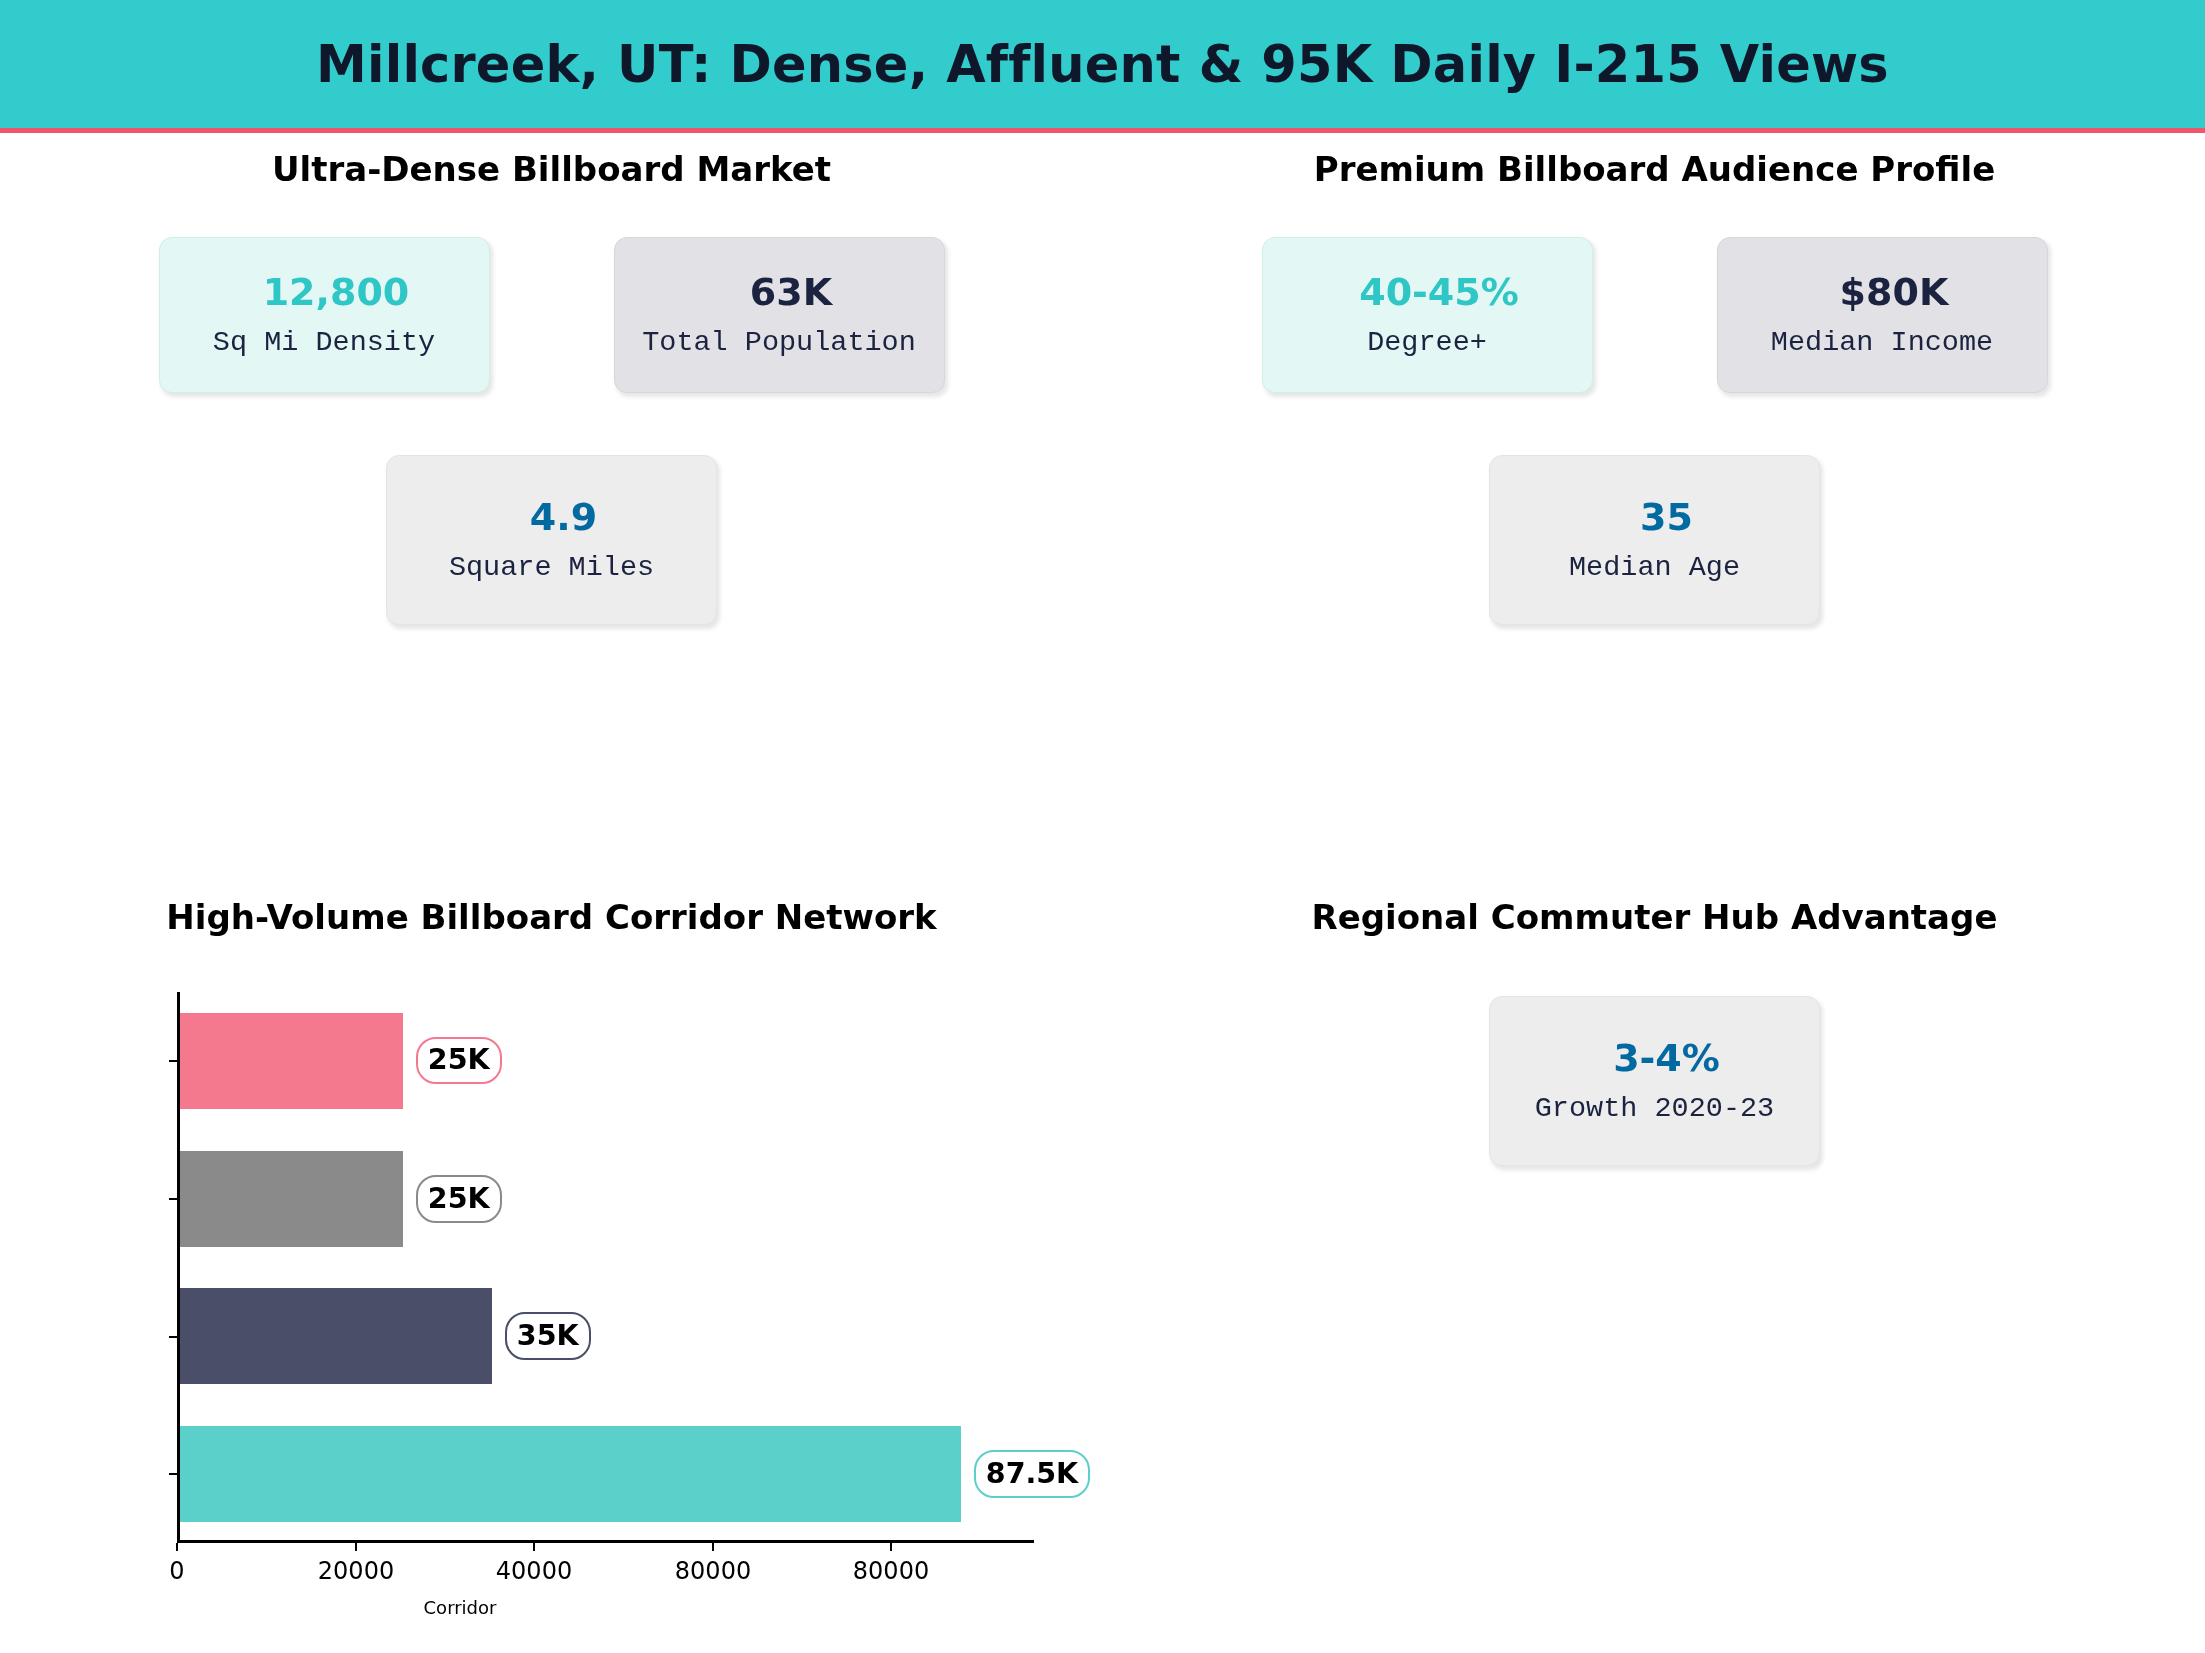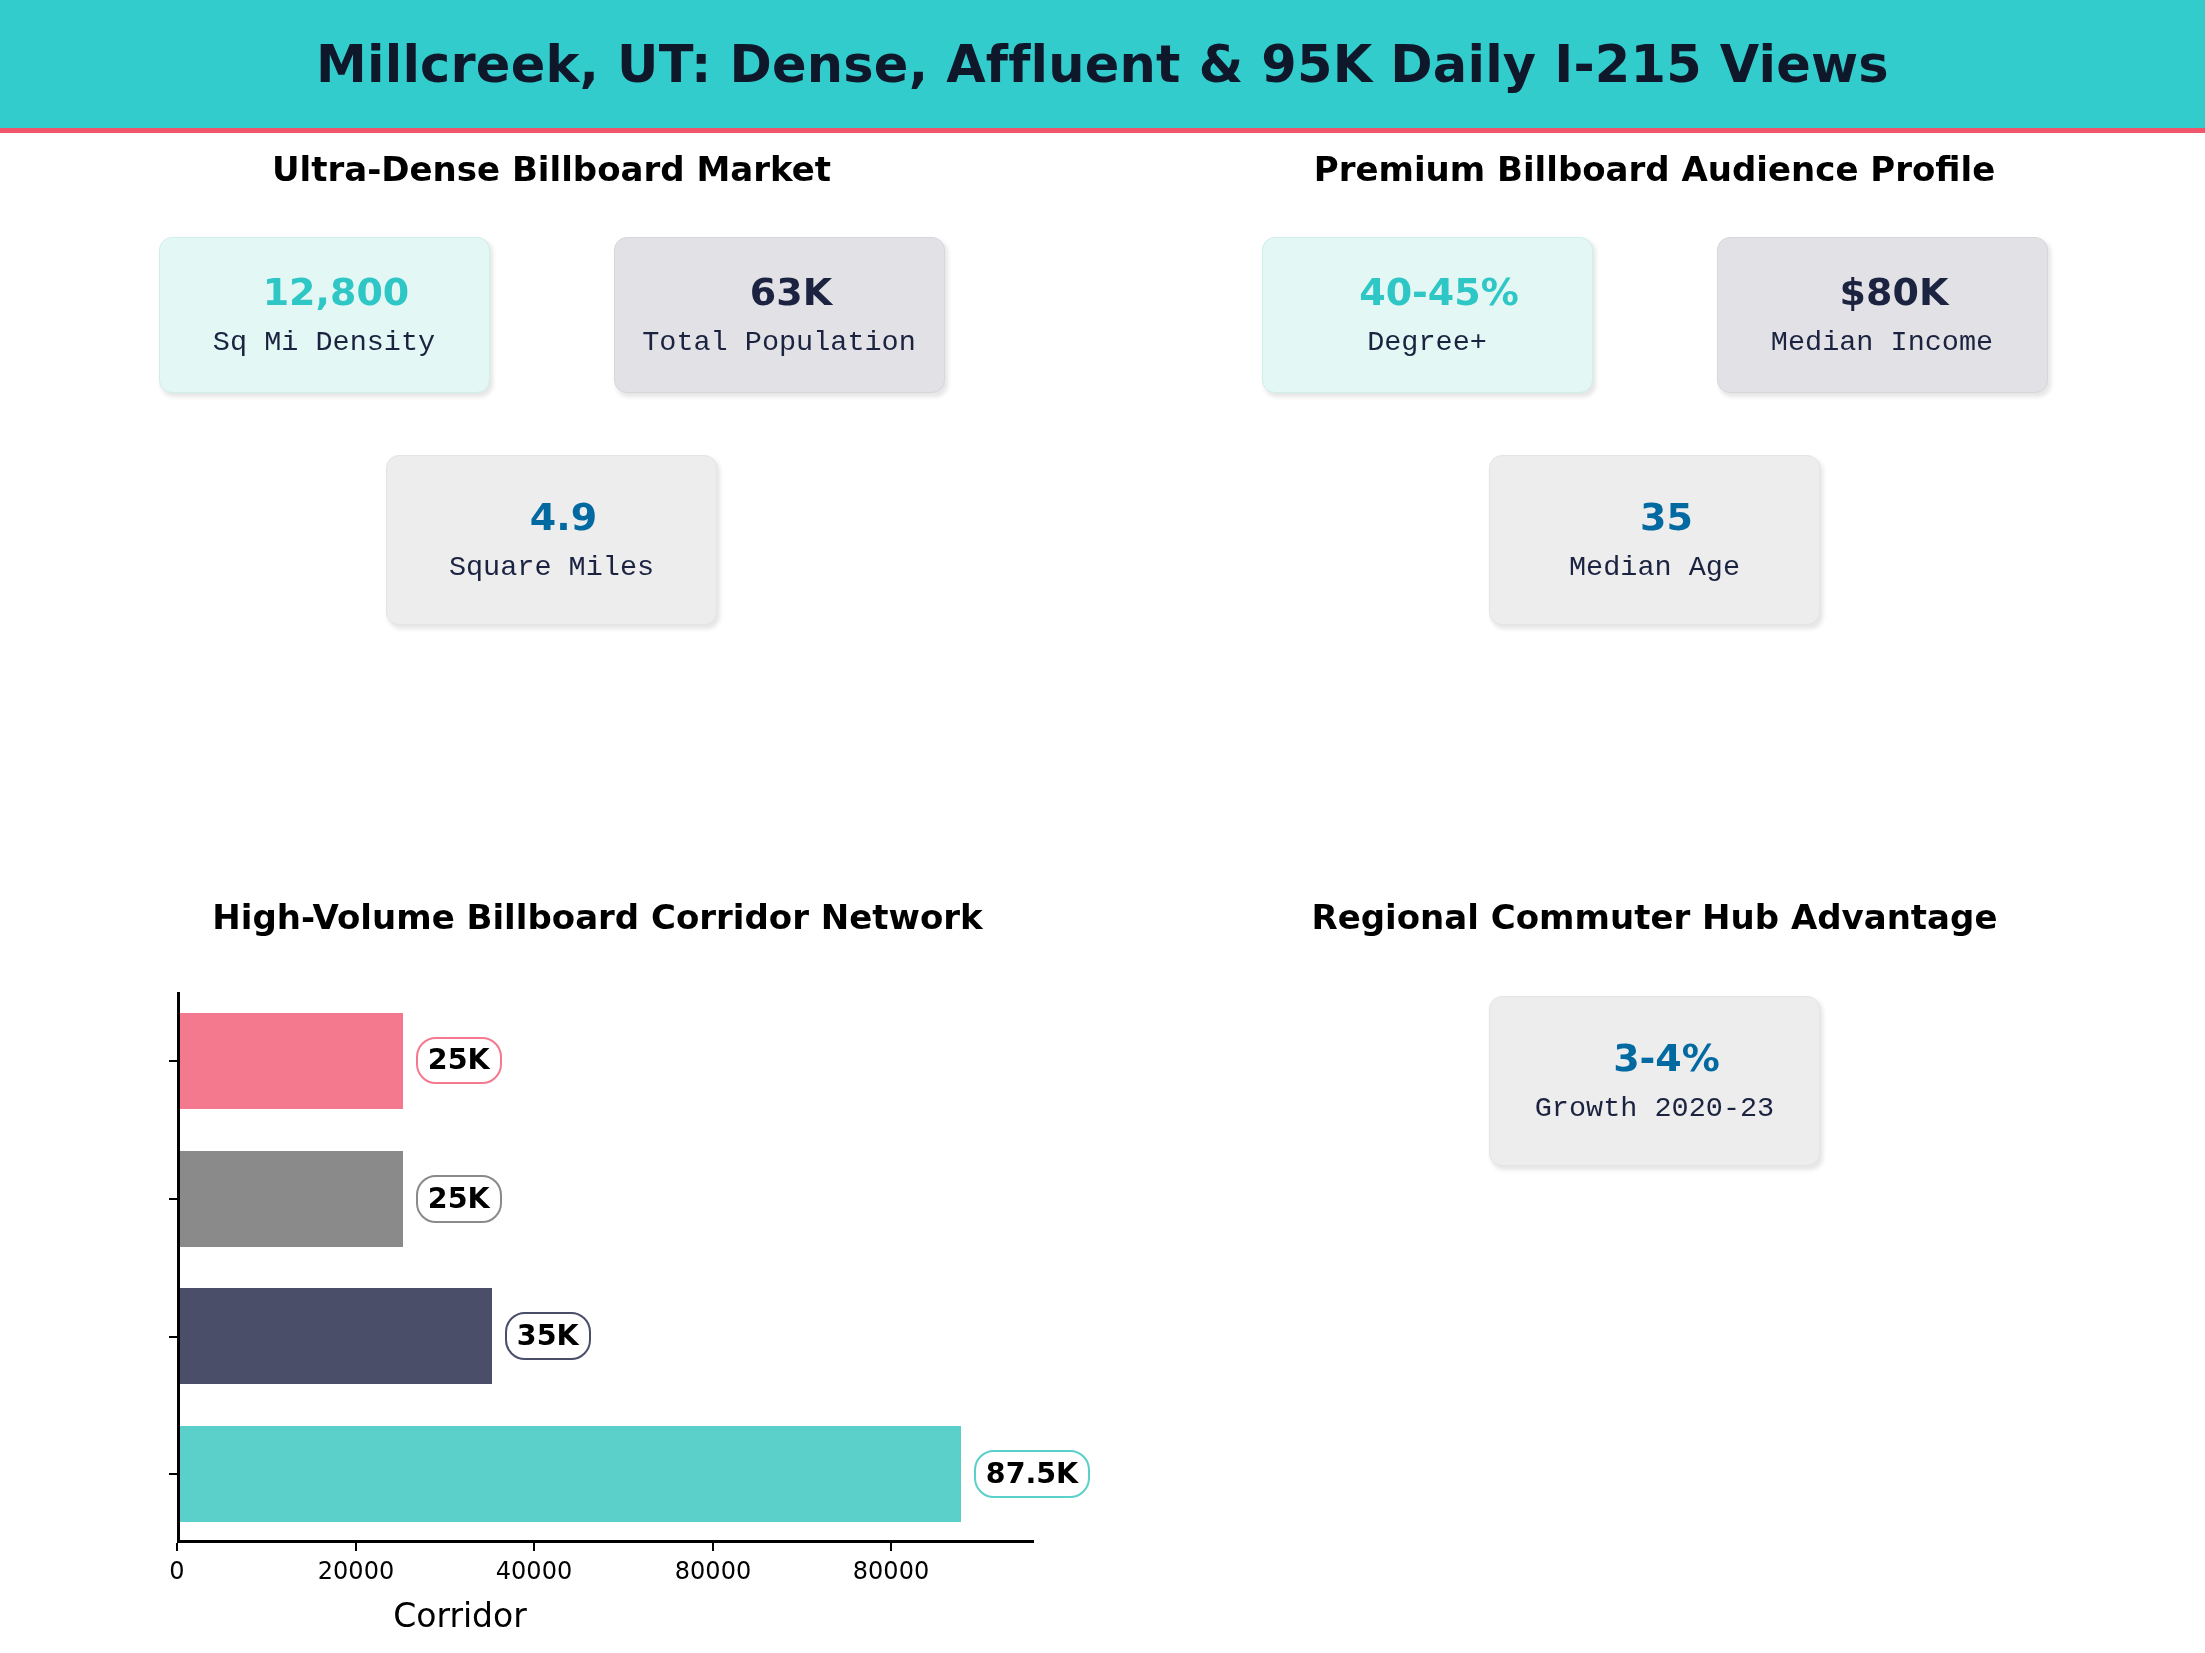--- a/index.html
+++ b/index.html
@@ -51,21 +51,21 @@
     font-size: 34px;
     font-weight: bold;
     color: #000000;
     text-align: center;
     line-height: 1;
     white-space: nowrap;
   }
 
   #panel-topleft   { left: 0;    top: 152px;  width: 1103px; height: 717px; }
   #panel-topright  { left: 1103px; top: 152px; width: 1103px; height: 717px; }
-  #panel-bottomleft  { left: 0;    top: 900px; width: 1103px; height: 753px; padding-left: 46px; }
+  #panel-bottomleft  { left: 0;    top: 900px; width: 1103px; height: 753px; }
   #panel-bottomright { left: 1103px; top: 900px; width: 1103px; height: 753px; }
 
   .panel-title-row {
     width: 100%;
     display: flex;
     justify-content: center;
   }
 
   
   .kpi-area {
@@ -192,21 +192,21 @@
   .xtick-label {
     position: absolute;
     font-size: 24px;
     color: #000000;
     transform: translateX(-50%);
     line-height: 1;
     white-space: nowrap;
   }
   #x-axis-title {
     position: absolute;
-    font-size: 33px;
+    font-size: 18px;
     color: #000000;
     line-height: 1;
     white-space: nowrap;
   }
 </style>
 </head>
 <body>
 
 <div id="header-bar">
   <div id="header-title">Millcreek, UT: Dense, Affluent &amp; 95K Daily I-215 Views</div>

